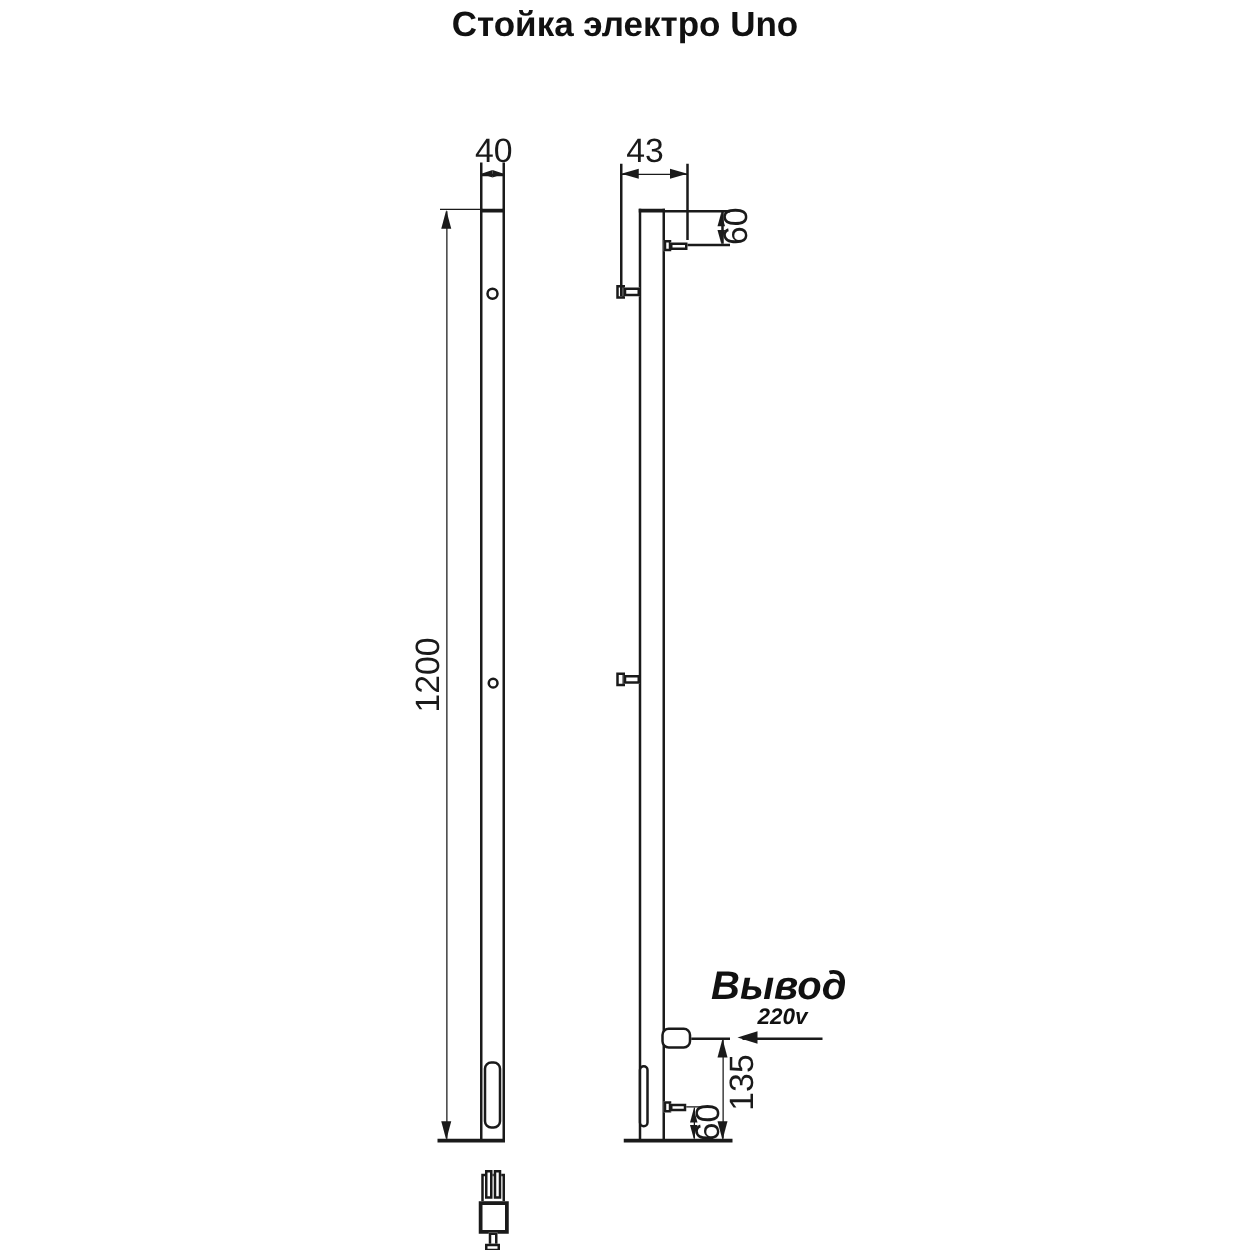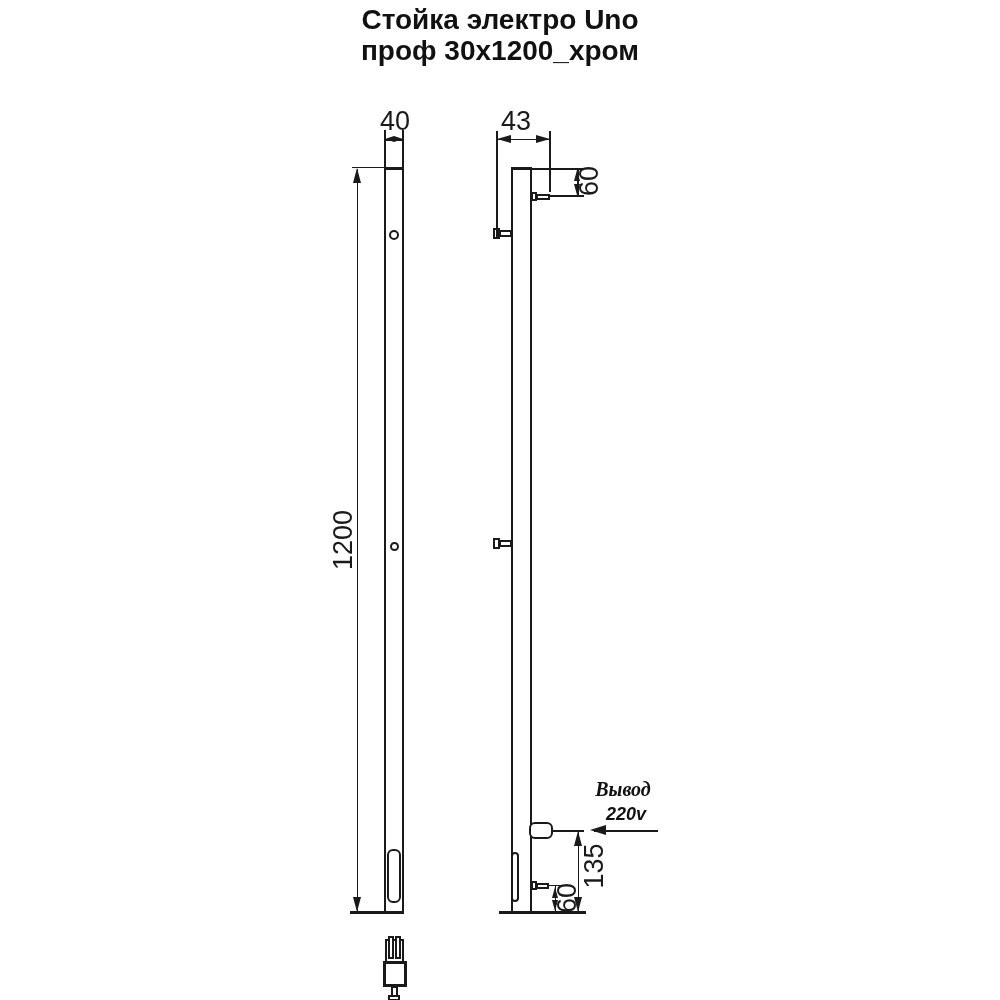--- a/index.html
+++ b/index.html
@@ -28,21 +28,20 @@
        font-size:28px;font-weight:700;line-height:1;color:#111;}
   .power-label{position:absolute;font-weight:700;font-style:italic;white-space:nowrap;
        transform:translate(-50%,-50%);color:#111;}
 </style>
 </head>
 <body>
 
 <div id="canvas">
 
   <div class="title-line" style="top:6px;">Стойка электро Uno</div>
-  <div class="title-line" style="top:37px;">проф 30x1200_хром</div>
 
   <div class="rect" style="left:384px;top:166.5px;width:19.5px;height:746px;border-top-width:3px;border-bottom:none;"></div>
   <div class="hl" style="left:350px;top:911px;width:54px;height:2.5px;"></div>
 
   <div class="circle" style="left:389px;top:230px;width:10px;height:10px;"></div>
   <div class="circle" style="left:389.5px;top:541.5px;width:9px;height:9px;"></div>
   <div class="rect" style="left:386.5px;top:849px;width:14.5px;height:54px;border-width:2.5px;border-radius:6px;"></div>
 
   <div class="vl thin" style="left:384px;top:130px;height:38px;"></div>
   <div class="vl thin" style="left:402px;top:130px;height:38px;"></div>
@@ -87,21 +86,21 @@
   <div class="a a-right" style="left:536px;top:135.25px;"></div>
   <div class="dim" style="left:516px;top:121px;">43</div>
 
   <div class="hl thin" style="left:532px;top:168px;width:52px;"></div>
   <div class="hl thin" style="left:549.5px;top:195px;width:34.5px;"></div>
   <div class="vl thin" style="left:577px;top:169px;height:26px;"></div>
   <div class="a a-up-s" style="left:574.25px;top:169.5px;"></div>
   <div class="a a-down-s" style="left:574.25px;top:184px;"></div>
   <div class="dim v" style="left:589px;top:181px;">60</div>
 
-  <div class="power-label" style="left:623px;top:789px;font-size:20px;font-family:Liberation Serif, serif;">Вывод</div>
+  <div class="power-label" style="left:623px;top:789px;font-size:32px;">Вывод</div>
   <div class="power-label" style="left:626px;top:814px;font-size:18px;">220v</div>
   <div class="hl" style="left:594px;top:829.5px;width:64px;"></div>
   <div class="a a-left-b" style="left:590px;top:825px;"></div>
 
   <div class="hl thin" style="left:552.5px;top:830px;width:31.5px;"></div>
   <div class="vl thin" style="left:577.5px;top:832px;height:79px;"></div>
   <div class="a a-up" style="left:574.25px;top:831px;"></div>
   <div class="a a-down" style="left:574.25px;top:896.5px;"></div>
   <div class="dim v" style="left:594px;top:866px;">135</div>
 

